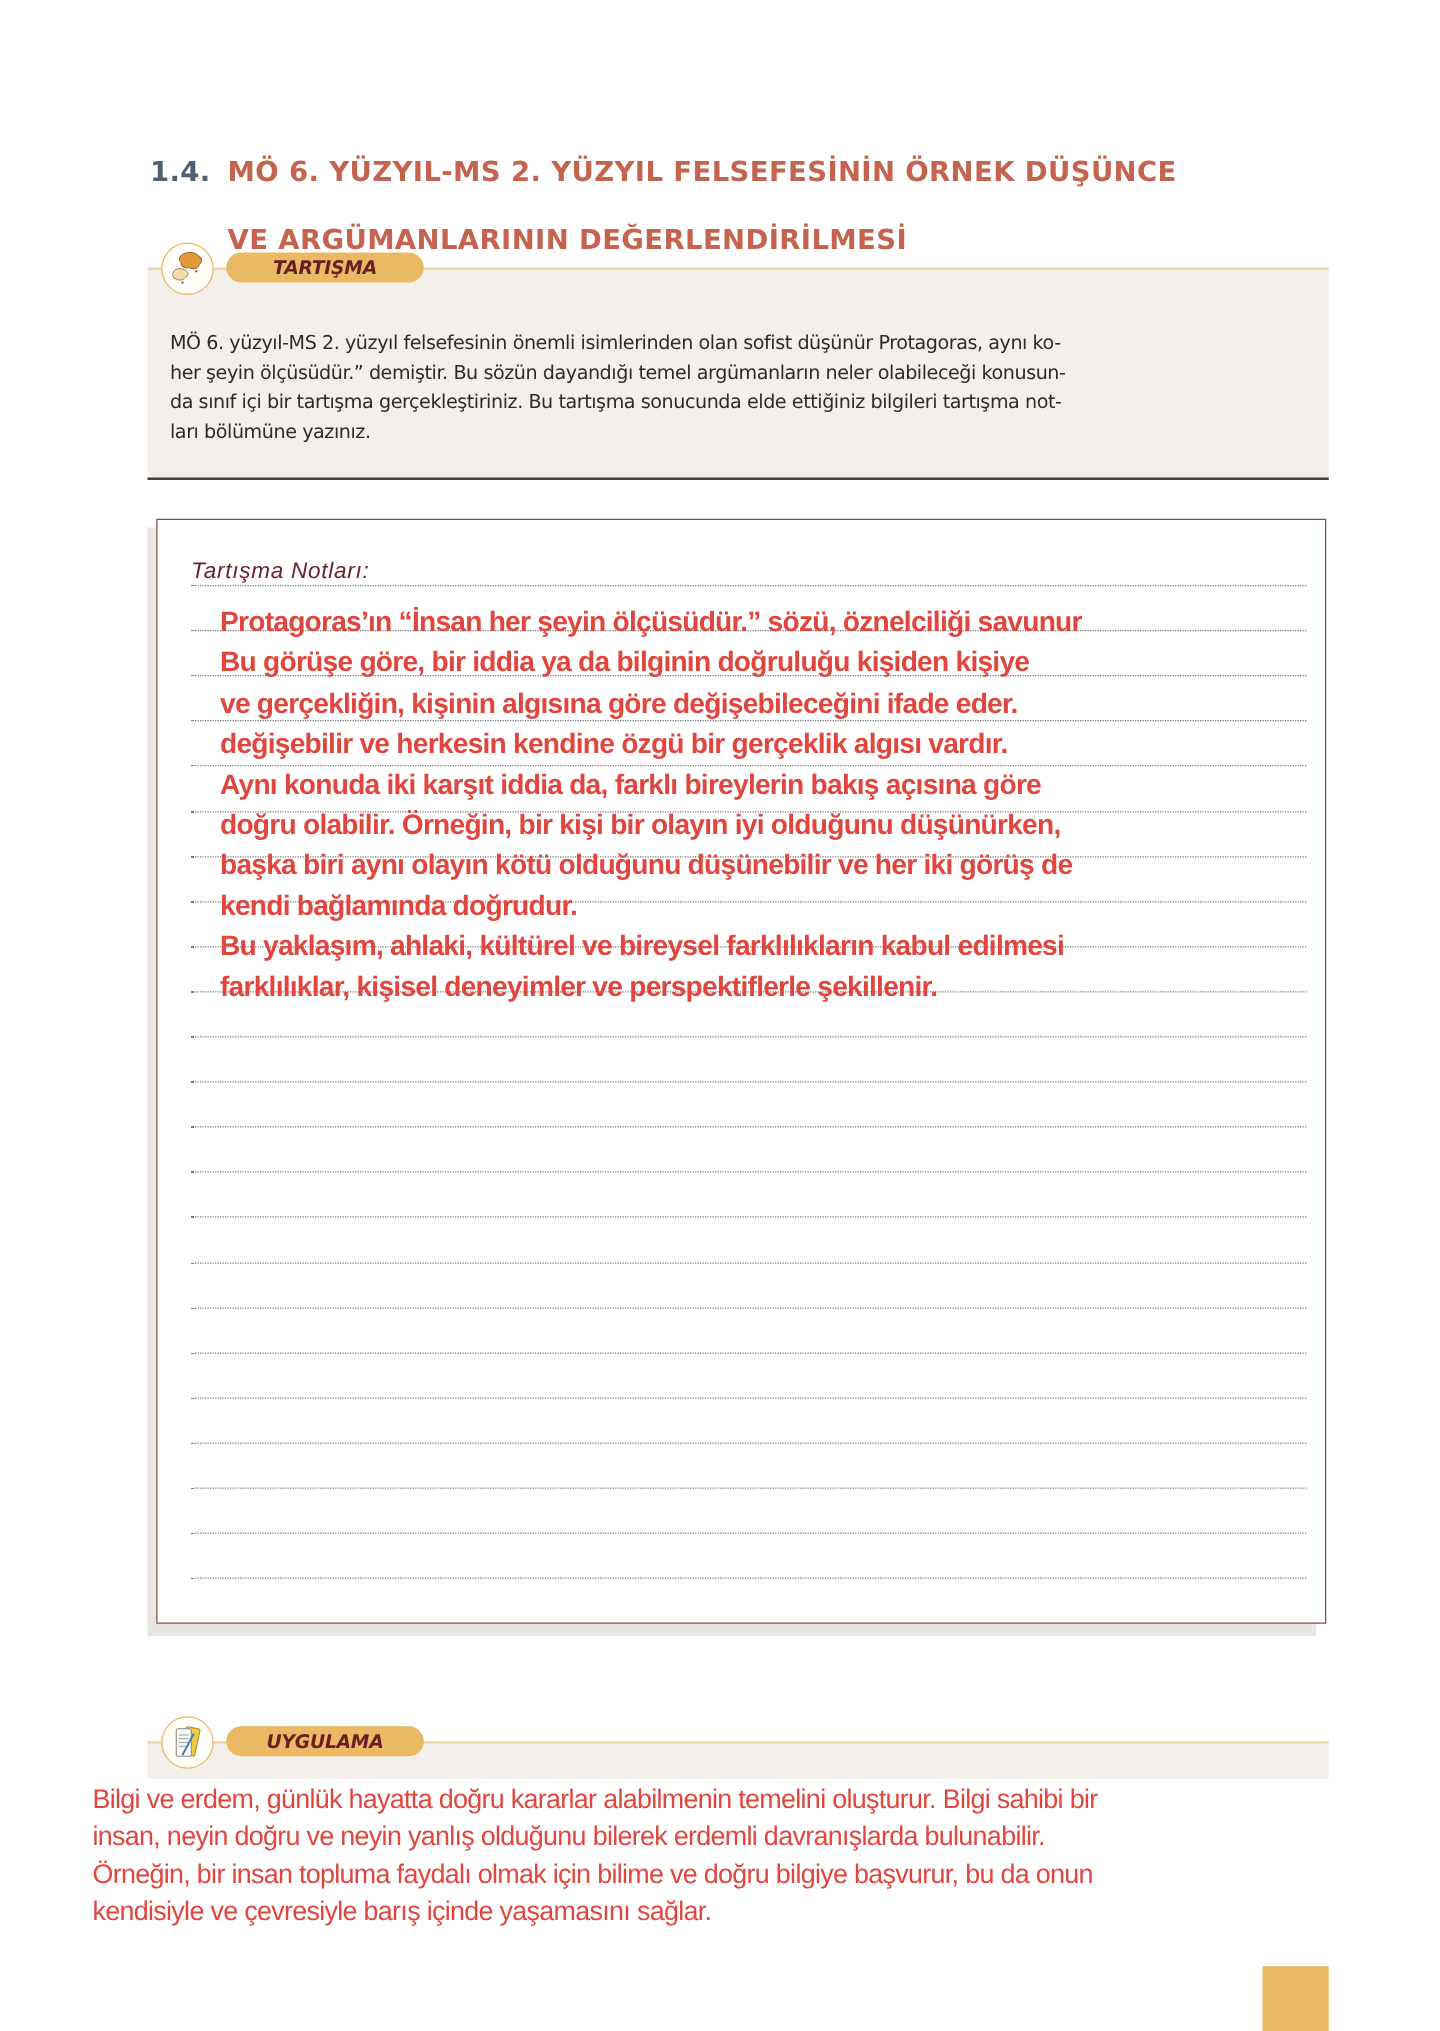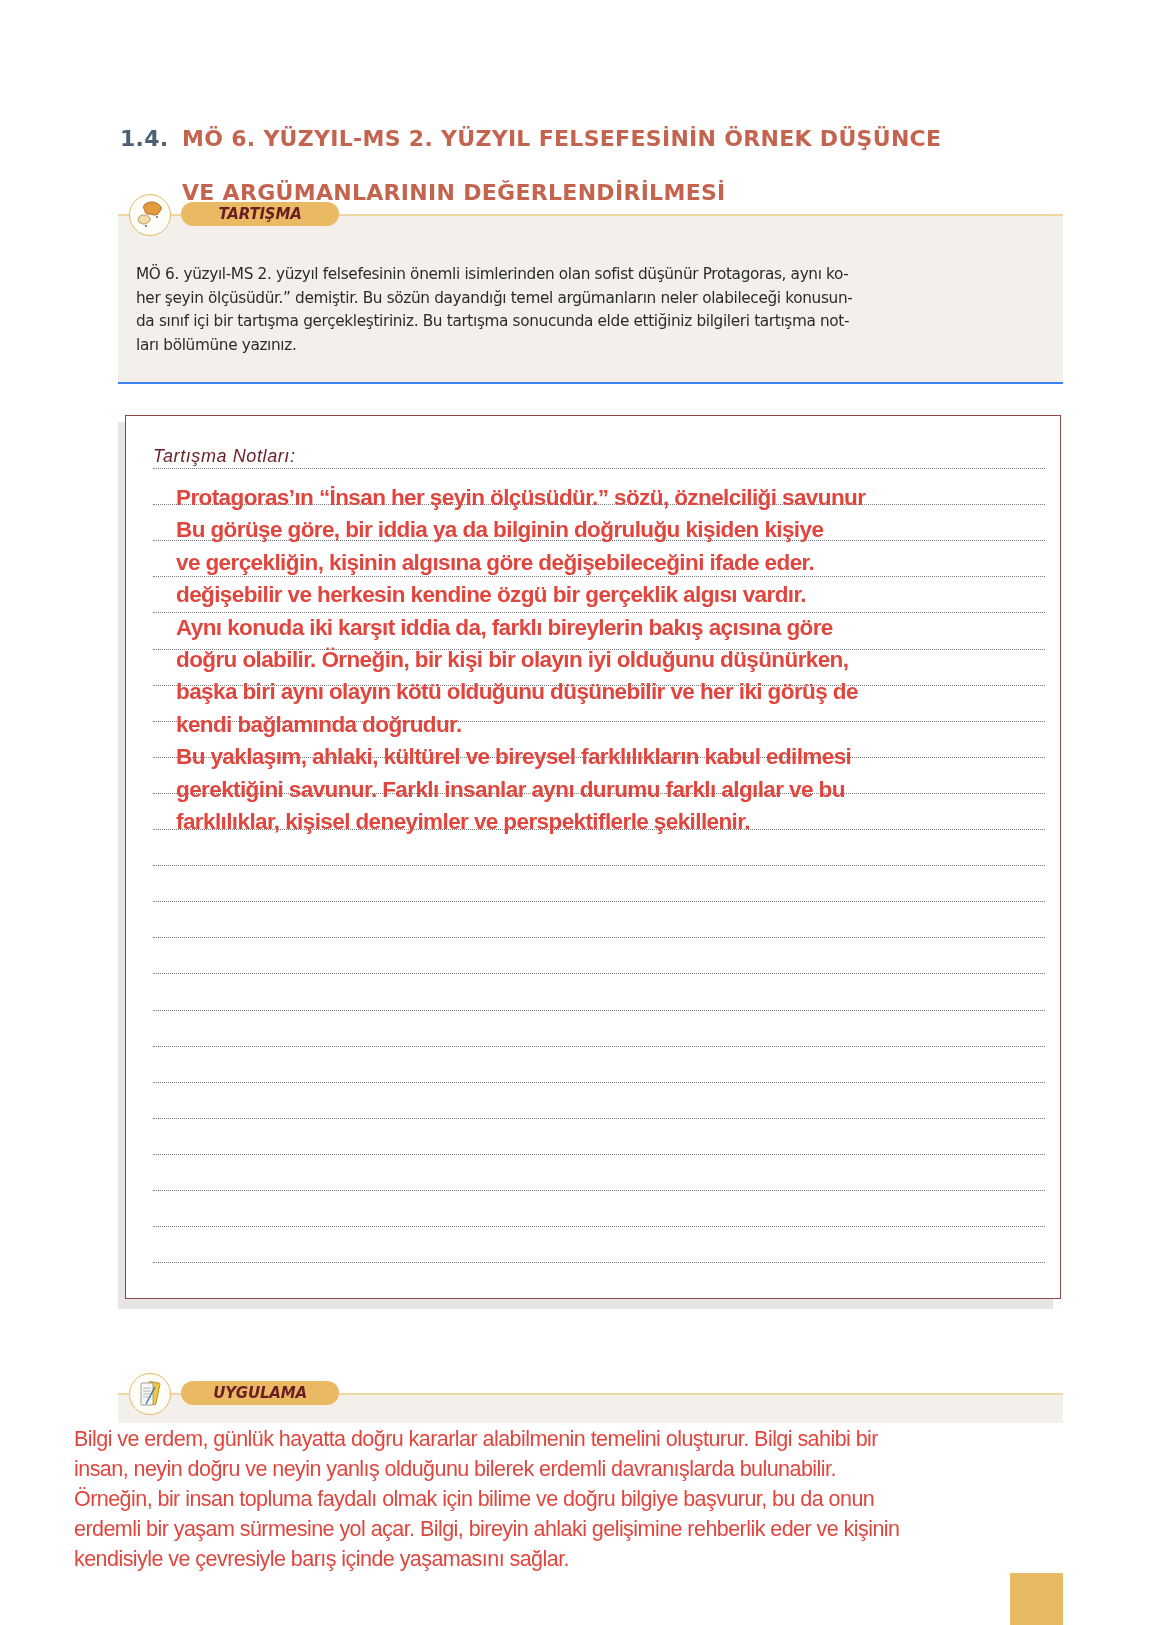--- a/index.html
+++ b/index.html
@@ -16,21 +16,21 @@
   }
   .title .num { color: #4d5f73; display: inline-block; width: 62px; }
   .title .line2 { padding-left: 62px; display: block; }
 
   
   .activity {
     position: absolute; left: 118px; width: 945px;
     background: #f3efeb;
     border-top: 2px solid #efd6a3;
   }
-  .activity.discuss { top: 214px; height: 166px; border-bottom: 2px solid #3b82f6; }
+  .activity.discuss { top: 214px; height: 166px; border-bottom: 2px solid #404040; }
   .activity.apply { top: 1393px; height: 28px; }
   .badge-icon {
     position: absolute; left: 11px; top: -22px; width: 40px; height: 40px;
     border-radius: 50%; background: #fffdf8; border: 1.5px solid #e7b865;
     display: flex; align-items: center; justify-content: center;
   }
   .badge-pill {
     position: absolute; left: 63px; top: -14px; width: 158px; height: 24px;
     background: #eab963; border-radius: 12px;
     display: flex; align-items: center; justify-content: center;
@@ -139,21 +139,20 @@
   <div class="notes-answer">
     <div>Protagoras’ın “İnsan her şeyin ölçüsüdür.” sözü, öznelciliği savunur</div>
     <div>Bu görüşe göre, bir iddia ya da bilginin doğruluğu kişiden kişiye</div>
     <div>ve gerçekliğin, kişinin algısına göre değişebileceğini ifade eder.</div>
     <div>değişebilir ve herkesin kendine özgü bir gerçeklik algısı vardır.</div>
     <div>Aynı konuda iki karşıt iddia da, farklı bireylerin bakış açısına göre</div>
     <div>doğru olabilir. Örneğin, bir kişi bir olayın iyi olduğunu düşünürken,</div>
     <div>başka biri aynı olayın kötü olduğunu düşünebilir ve her iki görüş de</div>
     <div>kendi bağlamında doğrudur.</div>
     <div>Bu yaklaşım, ahlaki, kültürel ve bireysel farklılıkların kabul edilmesi</div>
-    <div>gerektiğini savunur. Farklı insanlar aynı durumu farklı algılar ve bu</div>
     <div>farklılıklar, kişisel deneyimler ve perspektiflerle şekillenir.</div>
   </div>
 </div>
 
 <div class="activity apply">
   <div class="badge-icon">
     <svg width="28" height="30" viewBox="0 0 28 30">
       <rect x="11" y="3" width="11" height="22" rx="1" fill="#f0c93c" stroke="#a8872a" stroke-width="0.8" transform="rotate(12 16 14)"></rect>
       <rect x="5" y="4" width="12" height="22" rx="1" fill="#f7f7f4" stroke="#888" stroke-width="0.8"></rect>
       <line x1="7" y1="9" x2="15" y2="9" stroke="#999" stroke-width="0.7"></line>
@@ -163,17 +162,16 @@
       <line x1="19" y1="8" x2="10" y2="25" stroke="#3d7fb0" stroke-width="1.5"></line>
     </svg>
   </div>
   <div class="badge-pill">UYGULAMA</div>
 </div>
 
 <div class="apply-answer">
   <div> Bilgi ve erdem, günlük hayatta doğru kararlar alabilmenin temelini oluşturur. Bilgi sahibi bir</div>
   <div>insan, neyin doğru ve neyin yanlış olduğunu bilerek erdemli davranışlarda bulunabilir.</div>
   <div>Örneğin, bir insan topluma faydalı olmak için bilime ve doğru bilgiye başvurur, bu da onun</div>
-  <div>erdemli bir yaşam sürmesine yol açar. Bilgi, bireyin ahlaki gelişimine rehberlik eder ve kişinin</div>
   <div>kendisiyle ve çevresiyle barış içinde yaşamasını sağlar.</div>
 </div>
 
 <div class="corner-tab"></div>
 
 </body></html>

